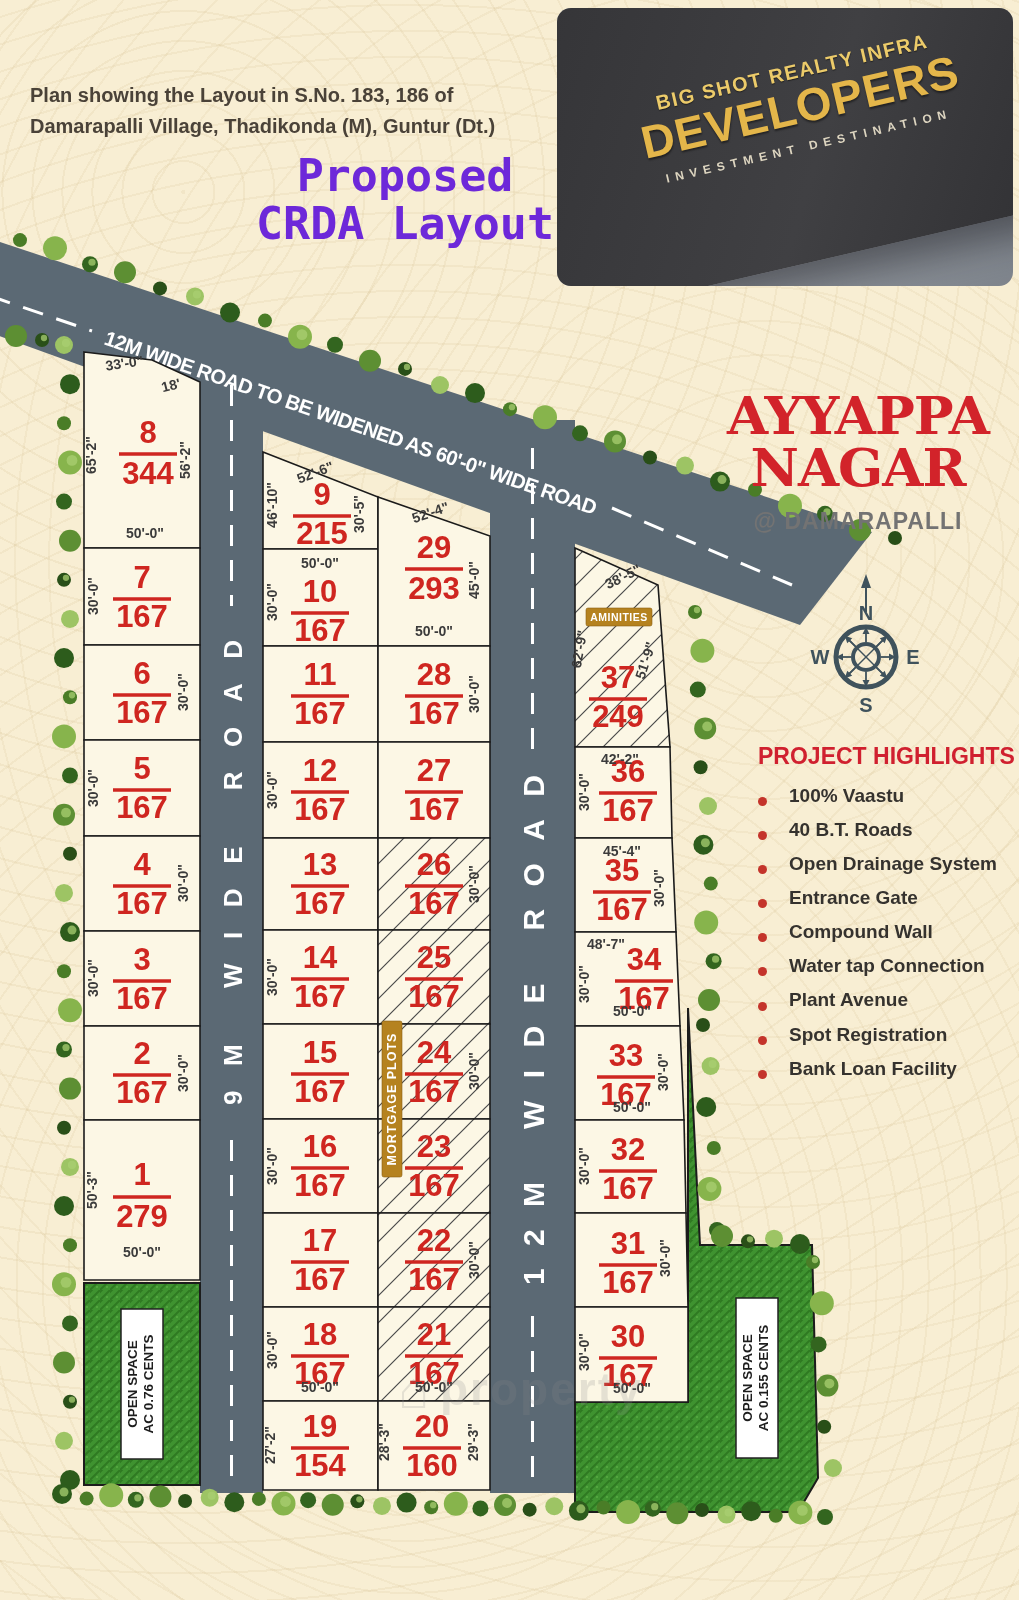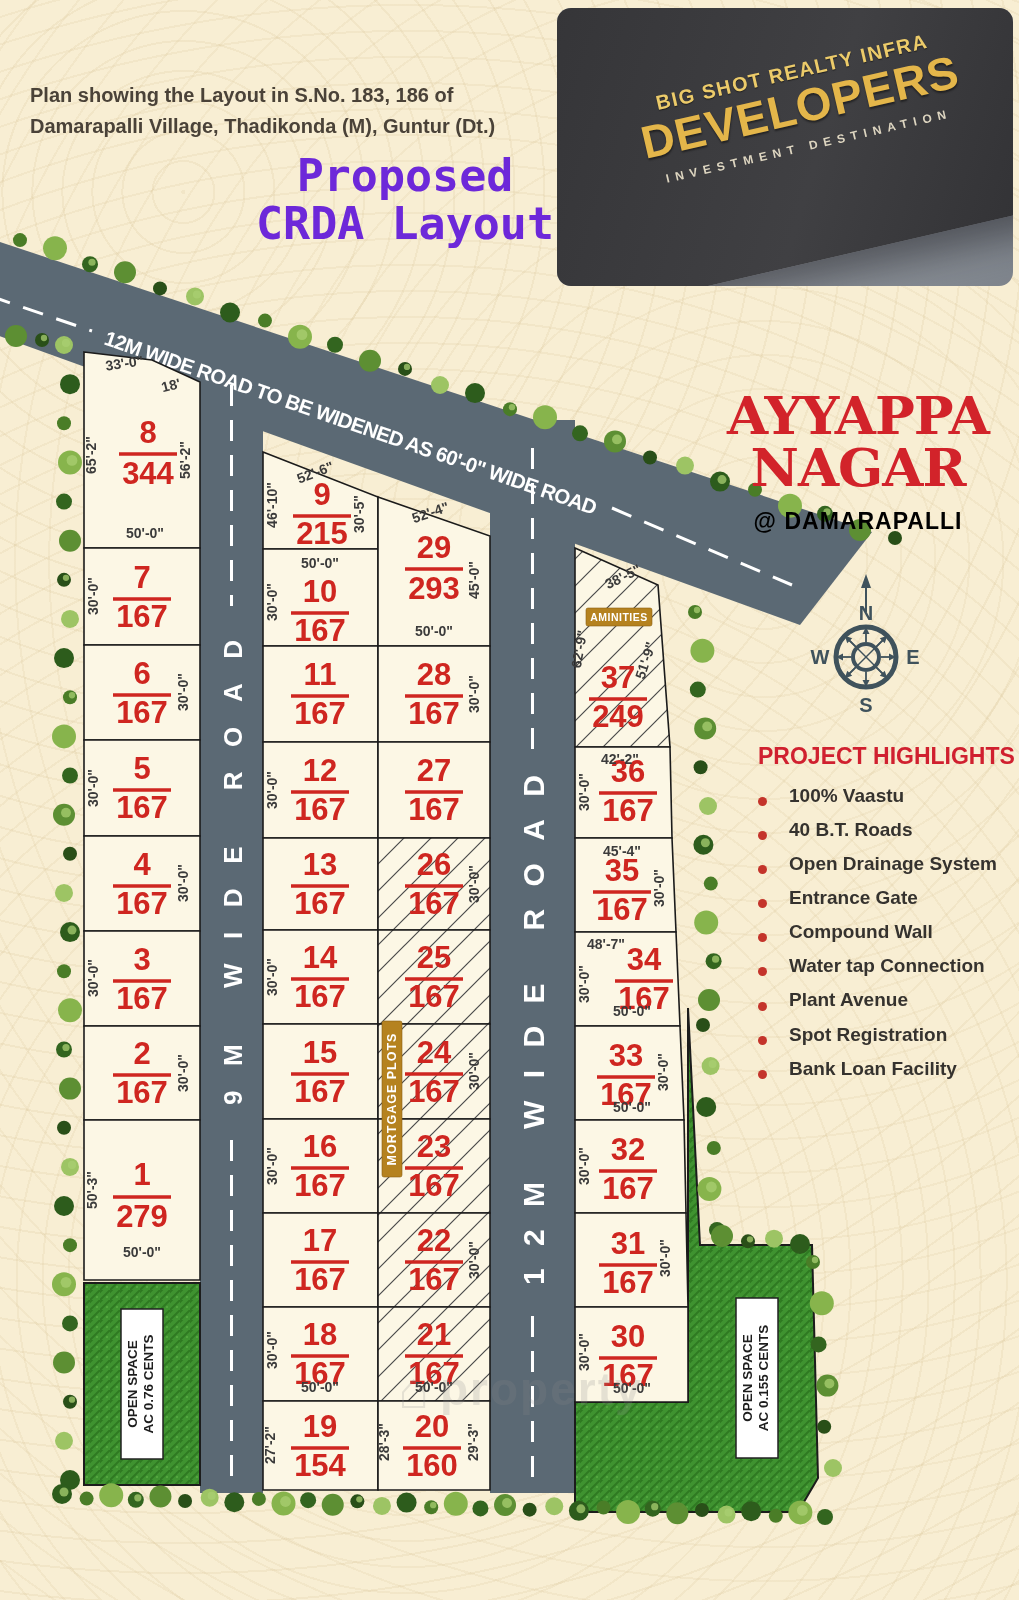--- a/index.html
+++ b/index.html
@@ -36,21 +36,21 @@
   .logo-text{position:absolute;left:78px;top:52px;width:330px;text-align:center;
     transform:rotate(-13deg);}
   .logo-line1{font-size:20px;font-weight:700;letter-spacing:1.5px;color:#eccb6a;
     text-shadow:0 1px 1px rgba(0,0,0,.5);}
   .logo-line2{font-size:46px;font-weight:800;letter-spacing:1px;color:#e4b64a;
     text-shadow:0 2px 2px rgba(0,0,0,.45);line-height:1.05;}
   .logo-line3{font-size:12px;font-weight:600;letter-spacing:6px;color:#ddd5c0;margin-top:9px;}
   .brand-block{left:708px;top:390px;width:300px;text-align:center;}
   .brand-name{font-family:"DejaVu Serif",serif;font-weight:900;font-size:53px;
     color:#d2232a;line-height:0.98;letter-spacing:-1px;}
-  .brand-loc{font-size:23px;font-weight:800;color:#000000;letter-spacing:1px;margin-top:14px;}
+  .brand-loc{font-size:23px;font-weight:800;color:#737373;letter-spacing:1px;margin-top:14px;}
   .highlights{left:726px;top:743px;width:292px;margin-left:32px;}
   .hl-title{font-size:23px;font-weight:800;color:#d0202f;margin-bottom:15px;}
   .hl-list{display:flex;flex-direction:column;gap:13px;}
   .hl-item{display:flex;gap:22px;align-items:flex-end;}
   .hl-dot{width:9px;height:9px;border-radius:50%;background:#c4342b;flex:0 0 9px;margin-top:6px;}
   .hl-text{font-size:19px;font-weight:600;color:#35322e;line-height:1.11;white-space:pre-line;}
 </style>
 </head>
 <body>
 

